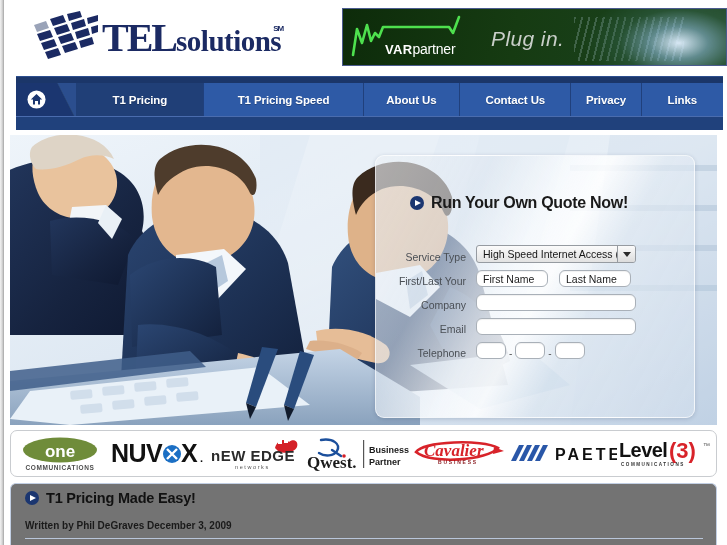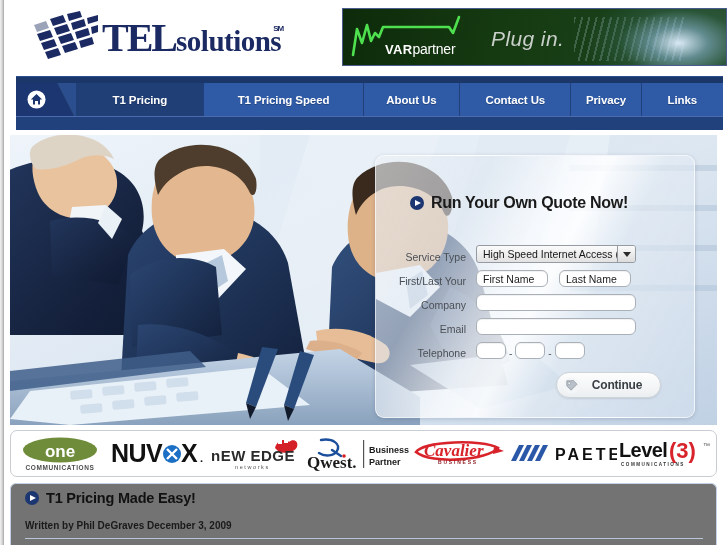--- a/index.html
+++ b/index.html
@@ -591,28 +591,20 @@
         <div class="frow">
           <div class="flabel">Telephone</div>
           <input class="fld tel3" type="text" value="" style="">
           <span class="dash">-</span>
           <input class="fld tel3" type="text" value="" style="">
           <span class="dash">-</span>
           <input class="fld tel3" type="text" value="" style="">
         </div>
       </div>
 
-      <div class="continue-btn">
-        <svg class="tag-icon" viewBox="0 0 20 20" xmlns="http://www.w3.org/2000/svg">
-          <circle cx="10" cy="10" r="9.5" fill="#f3f5f7"></circle>
-          <path d="M11.5 3.5 L16.5 8.5 L9.5 15.5 L4.5 10.5 L4.5 4.5 L10.5 4.5 Z" fill="#b9c0c7" stroke="#8f979f" stroke-width="0.9" stroke-linejoin="round"></path>
-          <circle cx="7.3" cy="7.3" r="1.5" fill="#ffffff" stroke="#8f979f" stroke-width="0.8"></circle>
-        </svg>
-        <span class="continue-label">Continue</span>
-      </div>
     </div>
   </div>
 
   <div class="partners">
 
     <div class="plogo">
       <svg width="82" height="38" viewBox="0 0 82 38" xmlns="http://www.w3.org/2000/svg">
         <ellipse cx="41" cy="15" rx="37" ry="12.5" fill="#6f8c3a"></ellipse>
         <text x="41" y="22" text-anchor="middle" font-family="Liberation Sans, sans-serif" font-size="17" font-weight="bold" fill="#ffffff">one</text>
         <text x="41" y="35" text-anchor="middle" font-family="Liberation Sans, sans-serif" font-size="6.5" font-weight="bold" fill="#4c4c4c" letter-spacing="0.6">COMMUNICATIONS</text>

